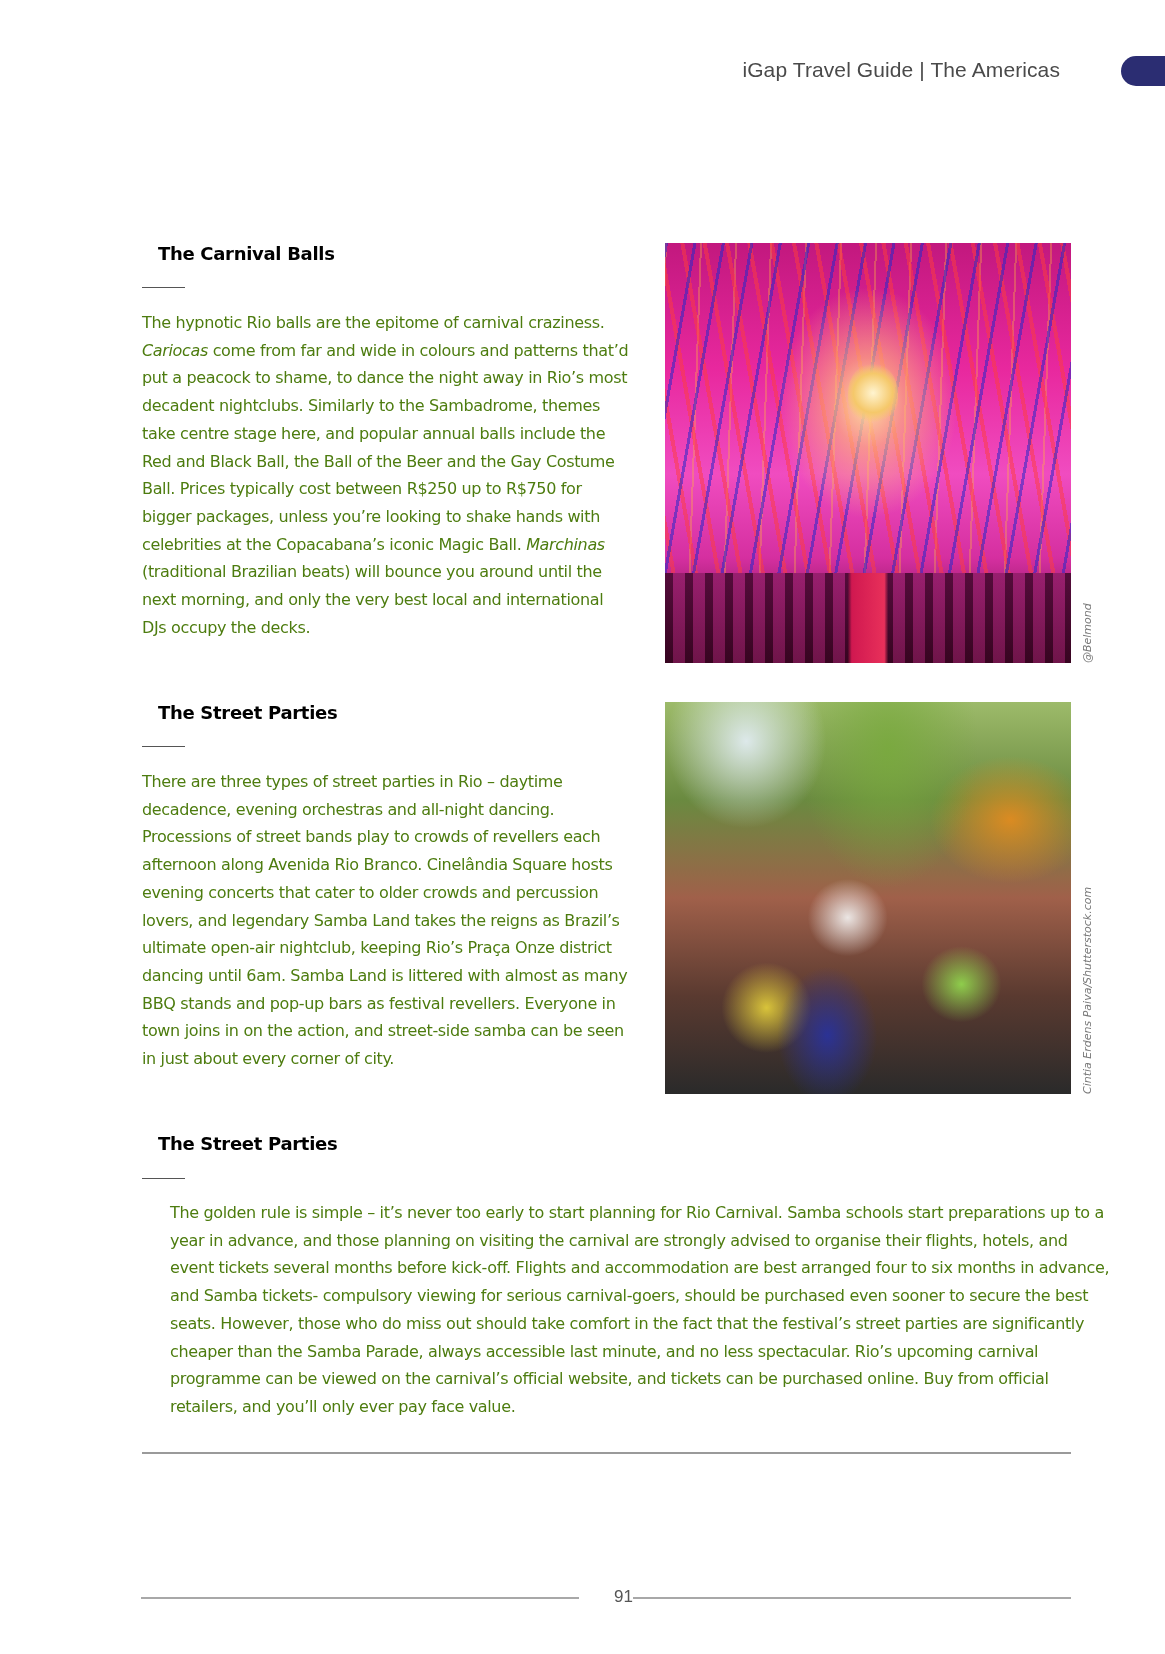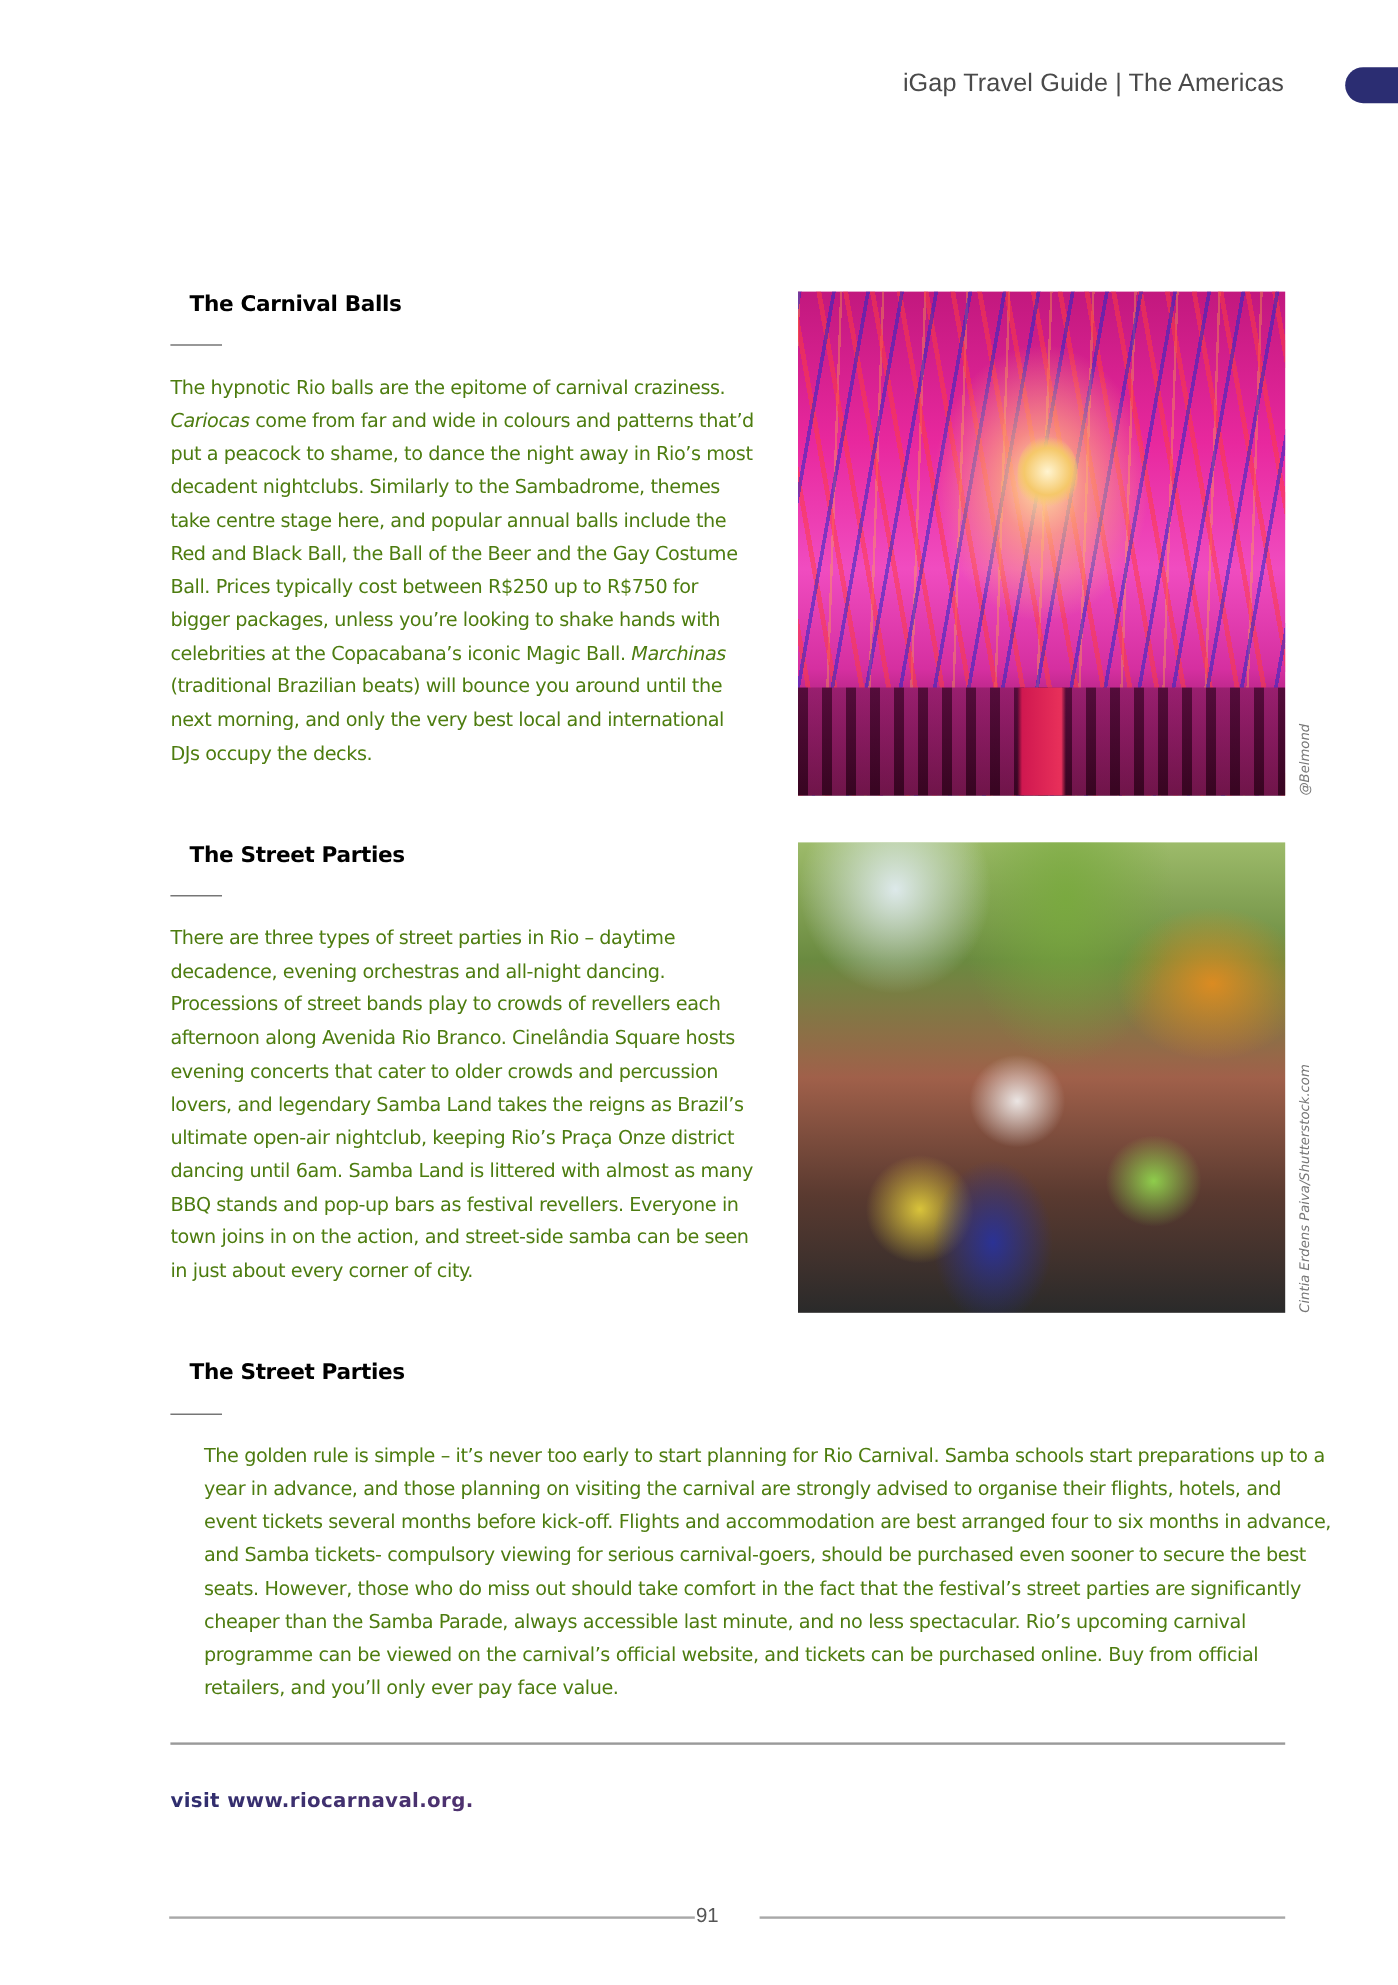--- a/index.html
+++ b/index.html
@@ -1,21 +1,21 @@
 <!DOCTYPE html>
 <html><head>
   <meta charset="utf-8">
   <style>
     html, body { margin: 0; padding: 0; }
     body {
       width: 1165px; height: 1654px; background: #ffffff; position: relative; overflow: hidden;
       font-family: "DejaVu Sans", sans-serif; color: #333333;
     }
     .header-title {
-      position: absolute; top: 58px; right: 95px;
+      position: absolute; top: 58px; right: 105px;
       font-family: "Liberation Sans", sans-serif; font-size: 21px; color: #4a4a4a; letter-spacing: 0.1px;
     }
     .header-tab {
       position: absolute; top: 56px; left: 1121px; width: 60px; height: 30px;
       background: #2b2d72; border-radius: 15px 0 0 15px;
     }
     .section-heading {
       position: absolute; left: 158px;
       font-family: "DejaVu Sans", sans-serif; font-weight: bold; font-size: 18px; color: #000000;
       letter-spacing: -0.3px;
@@ -80,21 +80,21 @@
       font-family: "DejaVu Sans", sans-serif; font-weight: bold; font-size: 16.5px; line-height: 28px; letter-spacing: 0.3px;
       background: linear-gradient(90deg, #2e2d6e 0%, #5a3470 35%, #9a3a5a 65%, #d0582e 100%);
       -webkit-background-clip: text; background-clip: text; color: transparent;
     }
     .footer-line {
       position: absolute; top: 1597px; height: 2px; background: #a8a8a8;
     }
     .footer-line.left { left: 141px; width: 438px; }
     .footer-line.right { left: 633px; width: 438px; }
     .page-number {
-      position: absolute; top: 1587px; left: 580px; width: 53px; text-align: left;
+      position: absolute; top: 1587px; left: 580px; width: 53px; text-align: right;
       font-family: "Liberation Sans", sans-serif; font-size: 17px; color: #555555;
     }
   </style>
 </head>
 <body>
 
 <div class="header-title">iGap Travel Guide | The Americas</div>
 <div class="header-tab"></div>
 
 <div class="section-heading" style="top:243px;">The Carnival Balls</div>
@@ -115,18 +115,17 @@
 
 <div class="photo photo-party"></div>
 <div class="credit credit-2">Cintia Erdens Paiva/Shutterstock.com</div>
 
 <div class="section-heading" style="top:1133px;">The Street Parties</div>
 <div class="heading-rule" style="top:1178px;"></div>
 <div class="body-text full-text" style="top:1199px;">The golden rule is simple – it’s never too early to start planning for Rio Carnival. Samba schools start preparations up to a year in advance, and those planning on visiting the carnival are strongly advised to organise their flights, hotels, and event tickets several months before kick-off. Flights and accommodation are best arranged four to six months in advance, and Samba tickets- compulsory viewing for serious carnival-goers, should be purchased even sooner to secure the best seats. However, those who do miss out should take comfort in the fact that the festival’s street parties are significantly cheaper than the Samba Parade, always accessible last minute, and no less spectacular. Rio’s upcoming carnival programme can be viewed on the carnival’s official website, and tickets can be purchased online. Buy from official retailers, and you’ll only ever pay face value.</div>
 
 <div class="divider"></div>
 <div class="callout">
-  <div>visit www.riocarnaval.org.</div>
 </div>
 
 <div class="footer-line left"></div>
 <div class="page-number">91</div>
 <div class="footer-line right"></div>
 
 </body></html>

